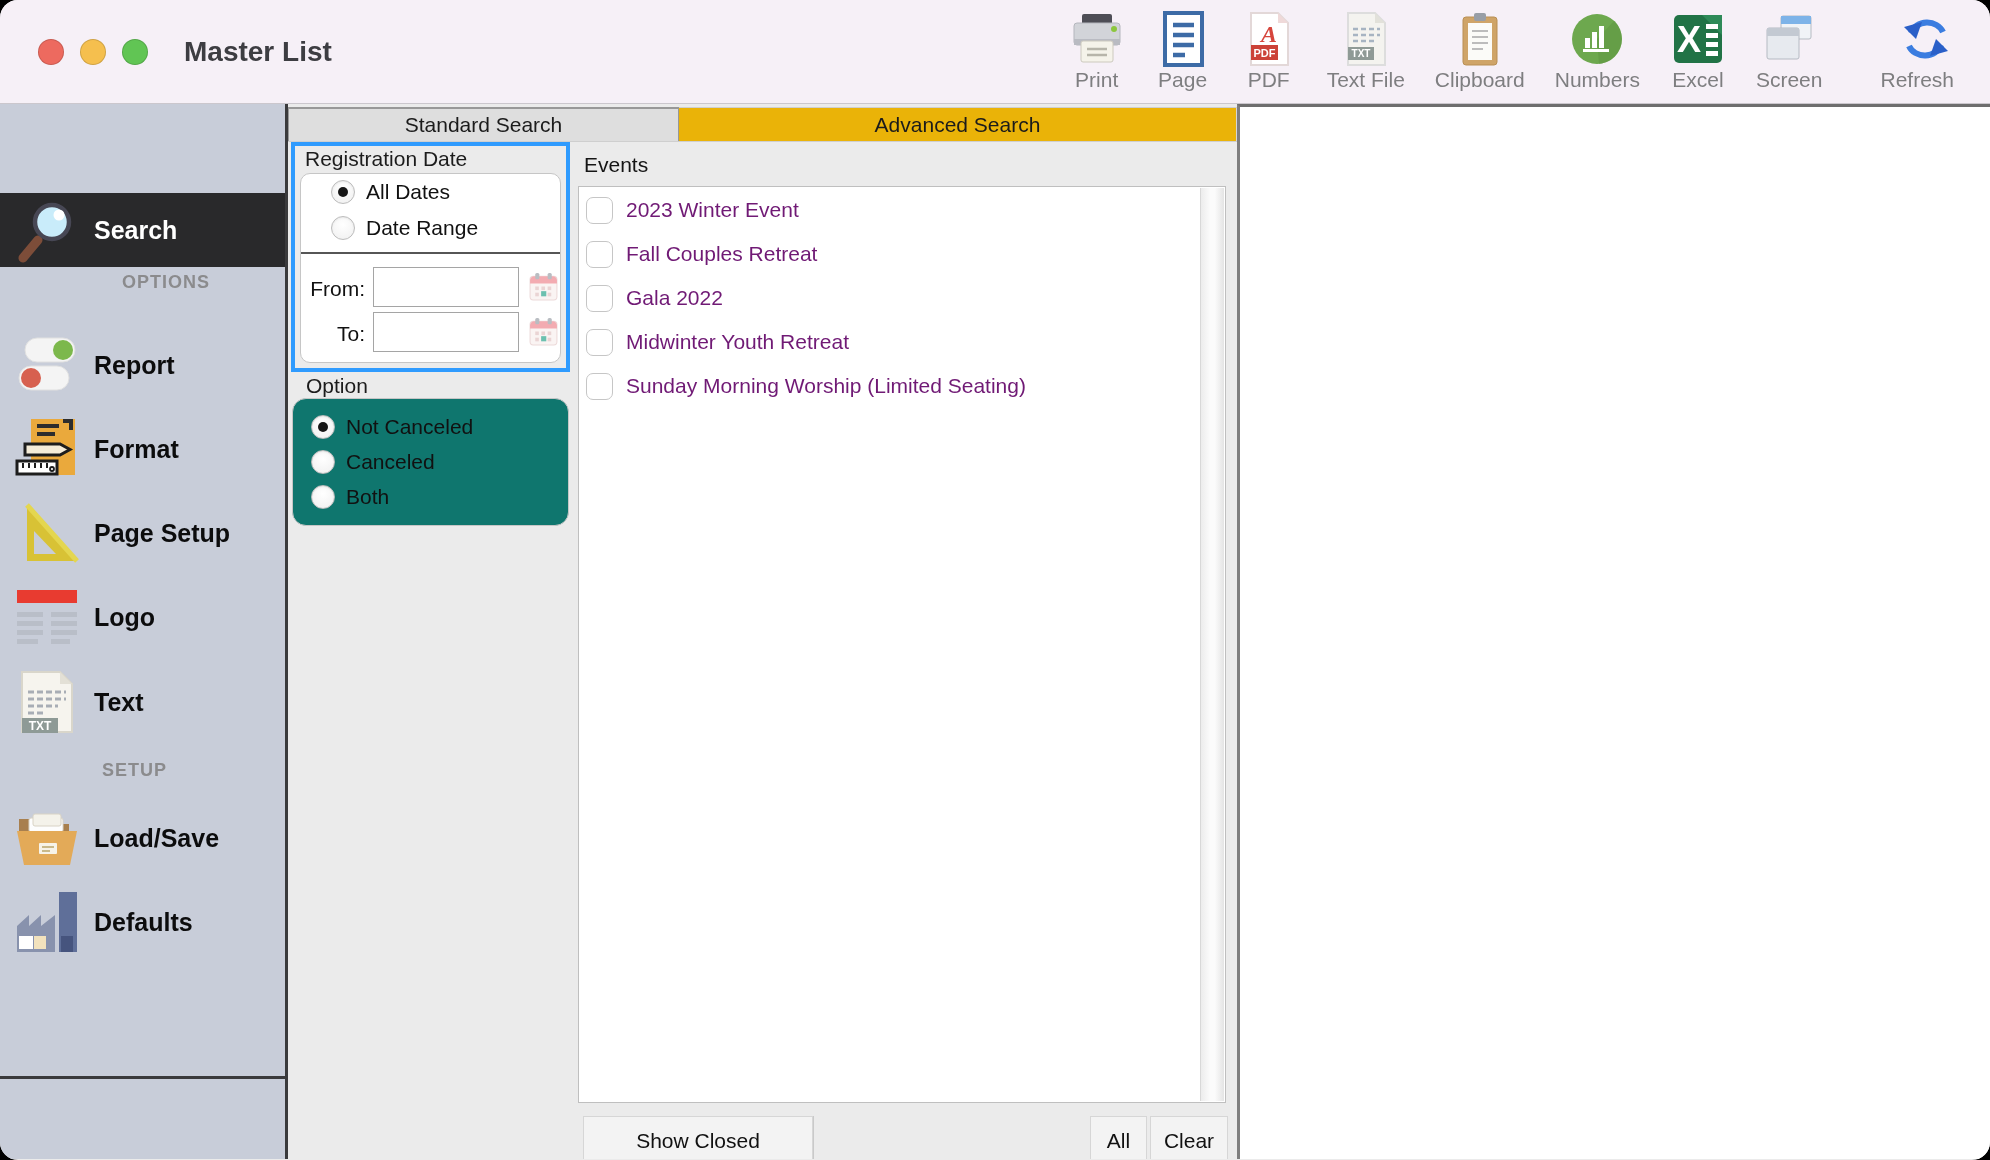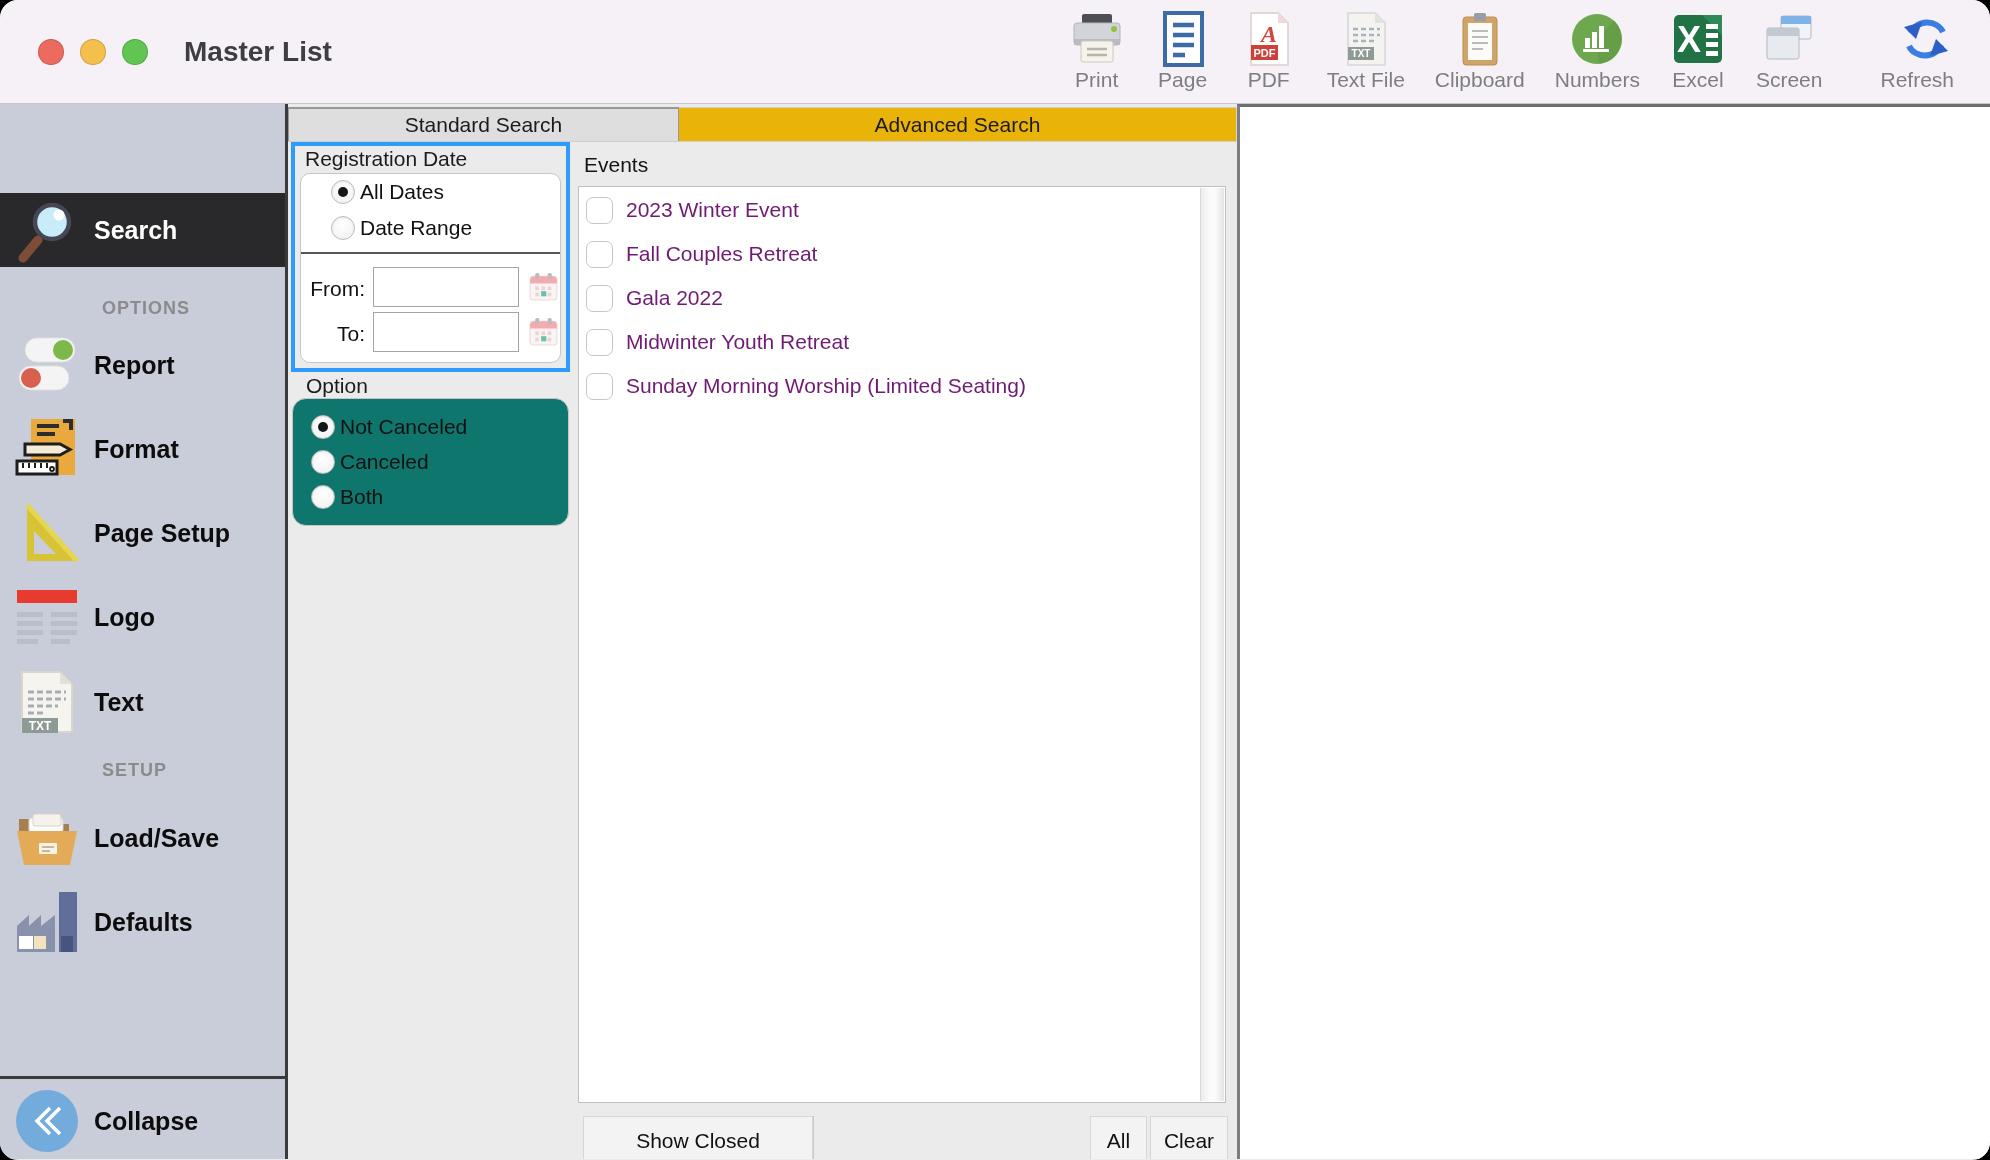--- a/index.html
+++ b/index.html
@@ -46,21 +46,21 @@
   .tab.advanced{flex:1;background:#eab308;border-top:1px solid #cfcfcf;border-right:1px solid #d6d6d6;}
 
   .search-panel{position:relative;flex:1;background:#ebebeb;overflow:hidden;}
 
   
   .reg-panel{position:absolute;left:3px;top:0;width:279px;height:230px;border:4px solid #2f9bfe;
     background:#ebebeb;}
   .group-label{position:absolute;left:10px;top:1px;font-size:21px;color:#1c1c1c;white-space:nowrap;}
   .reg-box{position:absolute;left:5px;top:27px;width:261px;height:190px;background:#fff;
     border:1px solid #c6c6c6;border-radius:10px;}
-  .radio-row{position:absolute;display:flex;align-items:center;gap:5px;}
+  .radio-row{position:absolute;display:flex;align-items:center;gap:11px;}
   .radio{width:24px;height:24px;border-radius:50%;background:radial-gradient(circle at 50% 35%,#ffffff,#efefef);
     border:1.5px solid #bcbcbc;position:relative;flex:none;box-shadow:inset 0 1px 2px rgba(0,0,0,.07);}
   .radio.checked::after{content:'';position:absolute;inset:6px;border-radius:50%;background:#161616;}
   .radio-label{font-size:21px;color:#111;white-space:nowrap;}
   .reg-sep{position:absolute;left:0;right:0;top:78px;height:2px;background:#565656;}
   .date-label{position:absolute;font-size:21px;color:#111;width:62px;text-align:right;}
   .date-input{position:absolute;width:146px;height:40px;border:1.5px solid #a5a5a5;background:#fff;
     font-size:20px;padding:0 8px;font-family:inherit;}
   .cal-icon{position:absolute;width:31px;height:31px;}
 
@@ -252,21 +252,21 @@
         <div class="side-icon">
           <svg width="66" height="66" viewBox="0 0 66 66">
             <line x1="24" y1="43" x2="9" y2="61" stroke="#7d4d39" stroke-width="9" stroke-linecap="round"></line>
             <circle cx="38" cy="25" r="17" fill="#c9ecfa" stroke="#474754" stroke-width="4.5"></circle>
             <circle cx="45" cy="18" r="5.5" fill="#fff"></circle>
           </svg>
         </div>
         <div class="side-label">Search</div>
       </div>
 
-      <div class="side-header" style="top:194px;">OPTIONS</div>
+      <div class="side-header" style="top:168px;margin-left:20px;">OPTIONS</div>
 
       <div class="side-item" style="top:219px;height:84px;">
         <div class="side-icon">
           <svg width="62" height="58" viewBox="0 0 62 58">
             <rect x="9" y="2" width="50" height="24" rx="12" fill="#f4f4f4" stroke="#e0e0e0"></rect>
             <circle cx="47" cy="14" r="10" fill="#7cb84c"></circle>
             <rect x="3" y="30" width="50" height="24" rx="12" fill="#f4f4f4" stroke="#e0e0e0"></rect>
             <circle cx="15" cy="42" r="10" fill="#d7604f"></circle>
           </svg>
         </div>
@@ -368,32 +368,20 @@
             <rect x="4" y="46" width="14" height="13" fill="#ffffff"></rect>
             <rect x="19" y="46" width="12" height="13" fill="#f2e2bd"></rect>
             <rect x="46" y="46" width="12" height="16" fill="#46547e"></rect>
           </svg>
         </div>
         <div class="side-label">Defaults</div>
       </div>
 
       <div class="side-divider"></div>
 
-      <div class="side-item" style="top:979px;height:76px;">
-        <div class="side-icon">
-          <svg width="64" height="64" viewBox="0 0 64 64">
-            <circle cx="32" cy="32" r="31" fill="#73acdc"></circle>
-            <g stroke="#fff" stroke-width="3.5" fill="none">
-              <polyline points="35,19 22,32 35,45"></polyline>
-              <polyline points="45,19 32,32 45,45"></polyline>
-            </g>
-          </svg>
-        </div>
-        <div class="side-label">Collapse</div>
-      </div>
 
     </div>
 
     <div class="content">
 
       <div class="tabbar">
         <div class="tab standard">Standard Search</div>
         <div class="tab advanced">Advanced Search</div>
       </div>
 

